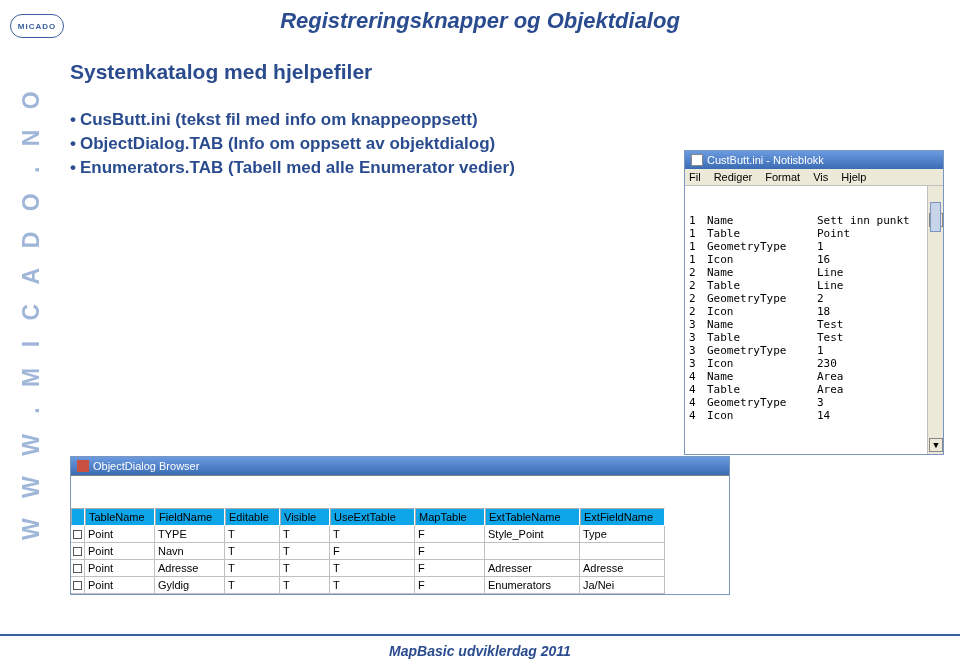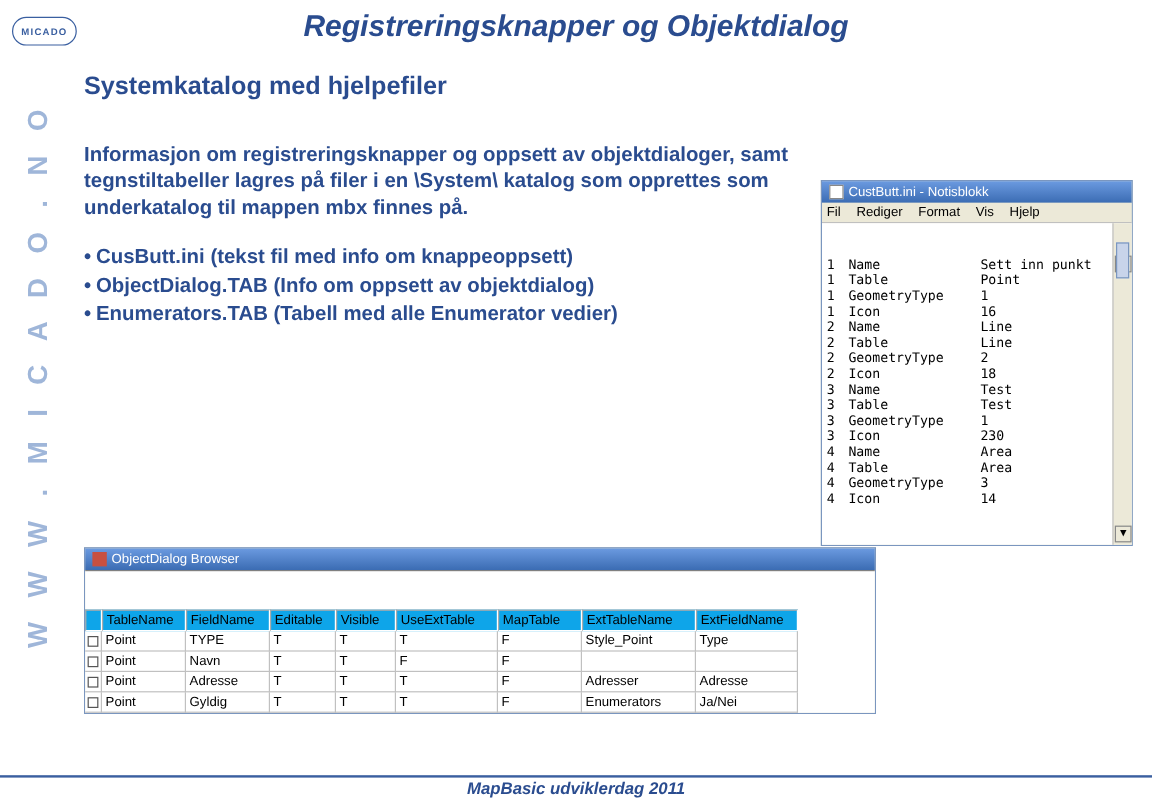--- a/index.html
+++ b/index.html
@@ -32,21 +32,21 @@
     font-weight: bold;
     color: #3a5fa0;
     letter-spacing: 1px;
   }
   .title {
     position: absolute;
     top: 8px;
     left: 0;
     right: 0;
     text-align: center;
-    font-size: 25px;
+    font-size: 22px;
     font-weight: bold;
     font-style: italic;
     color: #2a4c8f;
   }
   .side-text {
     position: absolute;
     left: 18px;
     top: 540px;
     transform: rotate(-90deg);
     transform-origin: left top;
@@ -54,42 +54,42 @@
     font-weight: bold;
     letter-spacing: 7px;
     color: #9fb6d9;
     white-space: nowrap;
   }
   .footer-bar {
     position: absolute;
     bottom: 0;
     left: 0;
     right: 0;
-    height: 20px;
+    height: 32px;
     border-top: 2px solid #3a5fa0;
     display: flex;
     align-items: center;
     justify-content: center;
     font-size: 14px;
     font-weight: bold;
     font-style: italic;
     color: #2a4c8f;
     background: #fff;
   }
   .content {
     position: absolute;
     left: 70px;
     top: 60px;
     right: 20px;
   }
   .subtitle {
     font-size: 21px;
     font-weight: bold;
     color: #2a4c8f;
-    margin-bottom: 34px;
+    margin-bottom: 24px;
   }
   .body-text {
     font-size: 17px;
     font-weight: bold;
     color: #2a4c8f;
     line-height: 1.3;
     max-width: 620px;
   }
   .bullets {
     margin-top: 18px;
@@ -211,21 +211,20 @@
 </head>
 <body>
 
 <div class="slide">
   <div class="logo">MICADO</div>
   <div class="title">Registreringsknapper og Objektdialog</div>
   <div class="side-text">W W W . M I C A D O . N O</div>
 
   <div class="content">
     <div class="subtitle">Systemkatalog med hjelpefiler</div>
-    <div class="body-text">Informasjon om registreringsknapper og oppsett av objektdialoger, samt tegnstiltabeller lagres på filer i en \System\ katalog som opprettes som underkatalog til mappen mbx finnes på.</div>
     <div class="bullets">
       <div>CusButt.ini (tekst fil med info om knappeoppsett)</div>
       <div>ObjectDialog.TAB (Info om oppsett av objektdialog)</div>
       <div>Enumerators.TAB (Tabell med alle Enumerator vedier)</div>
     </div>
   </div>
 
   <div class="notepad">
     <div class="np-title">
       <span class="icon"></span>

